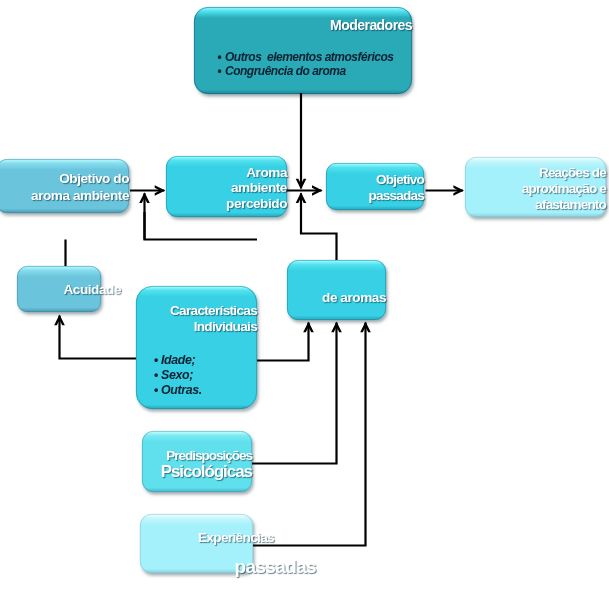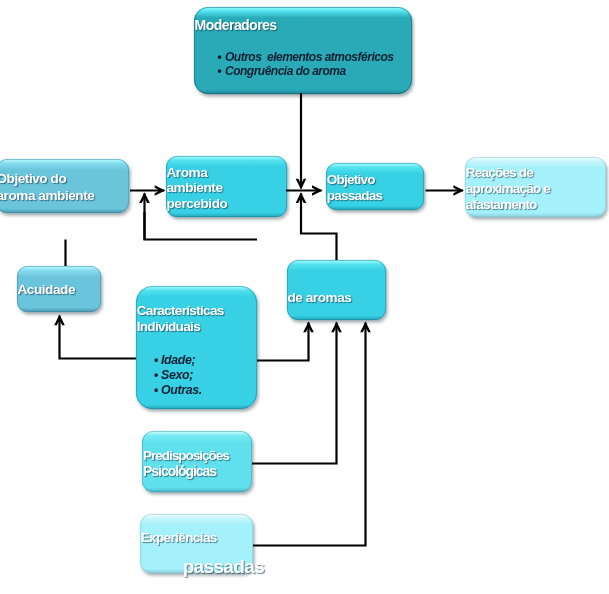--- a/index.html
+++ b/index.html
@@ -6,21 +6,21 @@
   html,body{margin:0;padding:0;background:#ffffff;}
   body{width:609px;height:594px;overflow:hidden;
        font-family:"Liberation Sans", sans-serif;}
   #stage{position:relative;width:609px;height:594px;background:#fff;overflow:hidden;}
   svg.layer{position:absolute;left:0;top:0;width:609px;height:594px;}
   .boxtext{position:absolute;color:#fff;font-weight:bold;
            text-shadow:1px 1px 1.1px rgba(10,50,68,.62);
            letter-spacing:-0.45px;white-space:pre;
            -webkit-font-smoothing:antialiased;
            transform:translateZ(0);will-change:transform;}
-  .ln{position:absolute;left:0;width:100%;text-align:left;}
+  .ln{position:absolute;left:0;width:100%;text-align:right;}
   .bi{position:absolute;white-space:pre;}
   .dot{position:absolute;}
   .btx{position:absolute;font-style:italic;}
 </style>
 </head>
 <body>
 
 <div id="stage">
   <svg class="layer" id="svg-layer" viewBox="0 0 609 594">
       <defs>
@@ -180,19 +180,19 @@
       <path d="M 336.5 321.6 L 341.8 332.20000000000005 L 339.2 332.20000000000005 L 336.5 327 L 333.8 332.20000000000005 L 331.2 332.20000000000005 Z" fill="#000000" stroke="none"></path>
       <path d="M 253 545.5 L 365.5 545.5 L 365.5 322.6" fill="none" stroke="#000000" stroke-width="2.2" stroke-linecap="butt" stroke-linejoin="miter"></path>
       <path d="M 365.5 321.6 L 370.8 332.20000000000005 L 368.2 332.20000000000005 L 365.5 327 L 362.8 332.20000000000005 L 360.2 332.20000000000005 Z" fill="#000000" stroke="none"></path>
     </svg>
   <div id="labels">
       <div class="boxtext" style="left: 194px; top: 7px; width: 218px; height: 87px;"><div class="ln" style="font-size: 14.1px; line-height: 17px; letter-spacing: -0.6px; text-indent: 0.6px; top: 10px;">Moderadores</div><div class="bi" style="left: 23.5px; top: 44px; font-size: 12px; line-height: 13.6px; letter-spacing: -0.5px; color: rgb(12, 34, 51); text-shadow: none;"><span class="dot" style="left: 0px;">•</span><span class="btx" style="left: 7.5px;">Outros  elementos atmosféricos</span></div><div class="bi" style="left: 23.5px; top: 57.6px; font-size: 12px; line-height: 13.6px; letter-spacing: -0.5px; color: rgb(12, 34, 51); text-shadow: none;"><span class="dot" style="left: 0px;">•</span><span class="btx" style="left: 7.5px;">Congruência do aroma</span></div></div>
       <div class="boxtext" style="left: -4px; top: 159px; width: 133px; height: 54px;"><div class="ln" style="font-size: 13.6px; line-height: 16.4px; letter-spacing: -0.45px; text-indent: 0.45px; top: 12.3px;">Objetivo do</div><div class="ln" style="font-size: 13.6px; line-height: 16.4px; letter-spacing: -0.45px; text-indent: 0.45px; top: 28.7px;">aroma ambiente</div></div>
       <div class="boxtext" style="left: 166px; top: 156px; width: 121px; height: 61px;"><div class="ln" style="font-size: 13.6px; line-height: 15.7px; letter-spacing: -0.45px; text-indent: 0.45px; top: 8.7px;">Aroma</div><div class="ln" style="font-size: 13.6px; line-height: 15.7px; letter-spacing: -0.45px; text-indent: 0.45px; top: 24.4px;">ambiente</div><div class="ln" style="font-size: 13.6px; line-height: 15.7px; letter-spacing: -0.45px; text-indent: 0.45px; top: 40.1px;">percebido</div></div>
       <div class="boxtext" style="left: 326px; top: 163px; width: 98px; height: 47px;"><div class="ln" style="font-size: 13.6px; line-height: 15.8px; letter-spacing: -0.8px; text-indent: 0.8px; top: 9.2px;">Objetivo</div><div class="ln" style="font-size: 13.6px; line-height: 15.8px; letter-spacing: -0.8px; text-indent: 0.8px; top: 25px;">passadas</div></div>
       <div class="boxtext" style="left: 465px; top: 157px; width: 141px; height: 60px;"><div class="ln" style="font-size: 13.6px; line-height: 15.7px; letter-spacing: -0.85px; text-indent: 0.85px; top: 8.2px;">Reações de</div><div class="ln" style="font-size: 13.6px; line-height: 15.7px; letter-spacing: -0.85px; text-indent: 0.85px; top: 23.9px;">aproximação e</div><div class="ln" style="font-size: 13.6px; line-height: 15.7px; letter-spacing: -0.85px; text-indent: 0.85px; top: 39.6px;">afastamento</div></div>
-      <div class="boxtext" style="left: 17px; top: 266px; width: 104px; height: 46px; padding-left: 44px;"><div class="ln" style="font-size: 13.6px; line-height: 15.8px; letter-spacing: -0.45px; text-indent: 0.45px; top: 15.6px;">Acuidade</div></div>
+      <div class="boxtext" style="left: 17px; top: 266px; width: 104px; height: 46px;"><div class="ln" style="font-size: 13.6px; line-height: 15.8px; letter-spacing: -0.45px; text-indent: 0.45px; top: 15.6px;">Acuidade</div></div>
       <div class="boxtext" style="left: 136px; top: 286px; width: 121px; height: 123px;"><div class="ln" style="font-size: 13.6px; line-height: 15.6px; letter-spacing: -0.7px; text-indent: 0.7px; top: 17.2px;">Características</div><div class="ln" style="font-size: 13.6px; line-height: 15.6px; letter-spacing: -0.7px; text-indent: 0.7px; top: 32.8px;">Individuais</div><div class="bi" style="left: 18px; top: 66.8px; font-size: 12.4px; line-height: 15px; letter-spacing: -0.35px; color: rgb(12, 34, 51); text-shadow: none;"><span class="dot" style="left: 0px;">•</span><span class="btx" style="left: 7px;">Idade;</span></div><div class="bi" style="left: 18px; top: 81.8px; font-size: 12.4px; line-height: 15px; letter-spacing: -0.35px; color: rgb(12, 34, 51); text-shadow: none;"><span class="dot" style="left: 0px;">•</span><span class="btx" style="left: 7px;">Sexo;</span></div><div class="bi" style="left: 18px; top: 96.8px; font-size: 12.4px; line-height: 15px; letter-spacing: -0.35px; color: rgb(12, 34, 51); text-shadow: none;"><span class="dot" style="left: 0px;">•</span><span class="btx" style="left: 7px;">Outras.</span></div></div>
       <div class="boxtext" style="left: 287px; top: 260px; width: 99px; height: 60px;"><div class="ln" style="font-size: 13.6px; line-height: 15.8px; letter-spacing: -0.45px; text-indent: 0.45px; top: 30.3px;">de aromas</div></div>
-      <div class="boxtext" style="left: 142px; top: 431px; width: 110px; height: 61px; border-radius: 29px;"><div class="ln" style="font-size: 13.6px; line-height: 15.9px; letter-spacing: -1.05px; text-indent: 1.05px; top: 17.1px;">Predisposições</div><div class="ln" style="font-size: 14px; line-height: 15.9px; letter-spacing: -1.05px; text-indent: 1.05px; top: 33px;">Psicológicas</div></div>
+      <div class="boxtext" style="left: 142px; top: 431px; width: 110px; height: 61px; border-radius: 29px;"><div class="ln" style="font-size: 13.6px; line-height: 15.9px; letter-spacing: -1.05px; text-indent: 1.05px; top: 17.1px;">Predisposições</div><div class="ln" style="font-size: 17px; line-height: 15.9px; letter-spacing: -1.05px; text-indent: 1.05px; top: 33px;">Psicológicas</div></div>
       <div class="boxtext" style="left: 140px; top: 514px; width: 113px; height: 59px; padding-left: 21px;"><div class="ln" style="font-size: 13.6px; line-height: 16.1px; letter-spacing: -0.65px; text-indent: 0.65px; top: 15.6px;">Experiências</div><div class="ln" style="font-size: 19px; line-height: 16.1px; letter-spacing: -0.65px; text-indent: 0.65px; top: 45px; margin-left: 42px;">passadas</div></div>
     </div>
 </div>
 
 </body></html>

